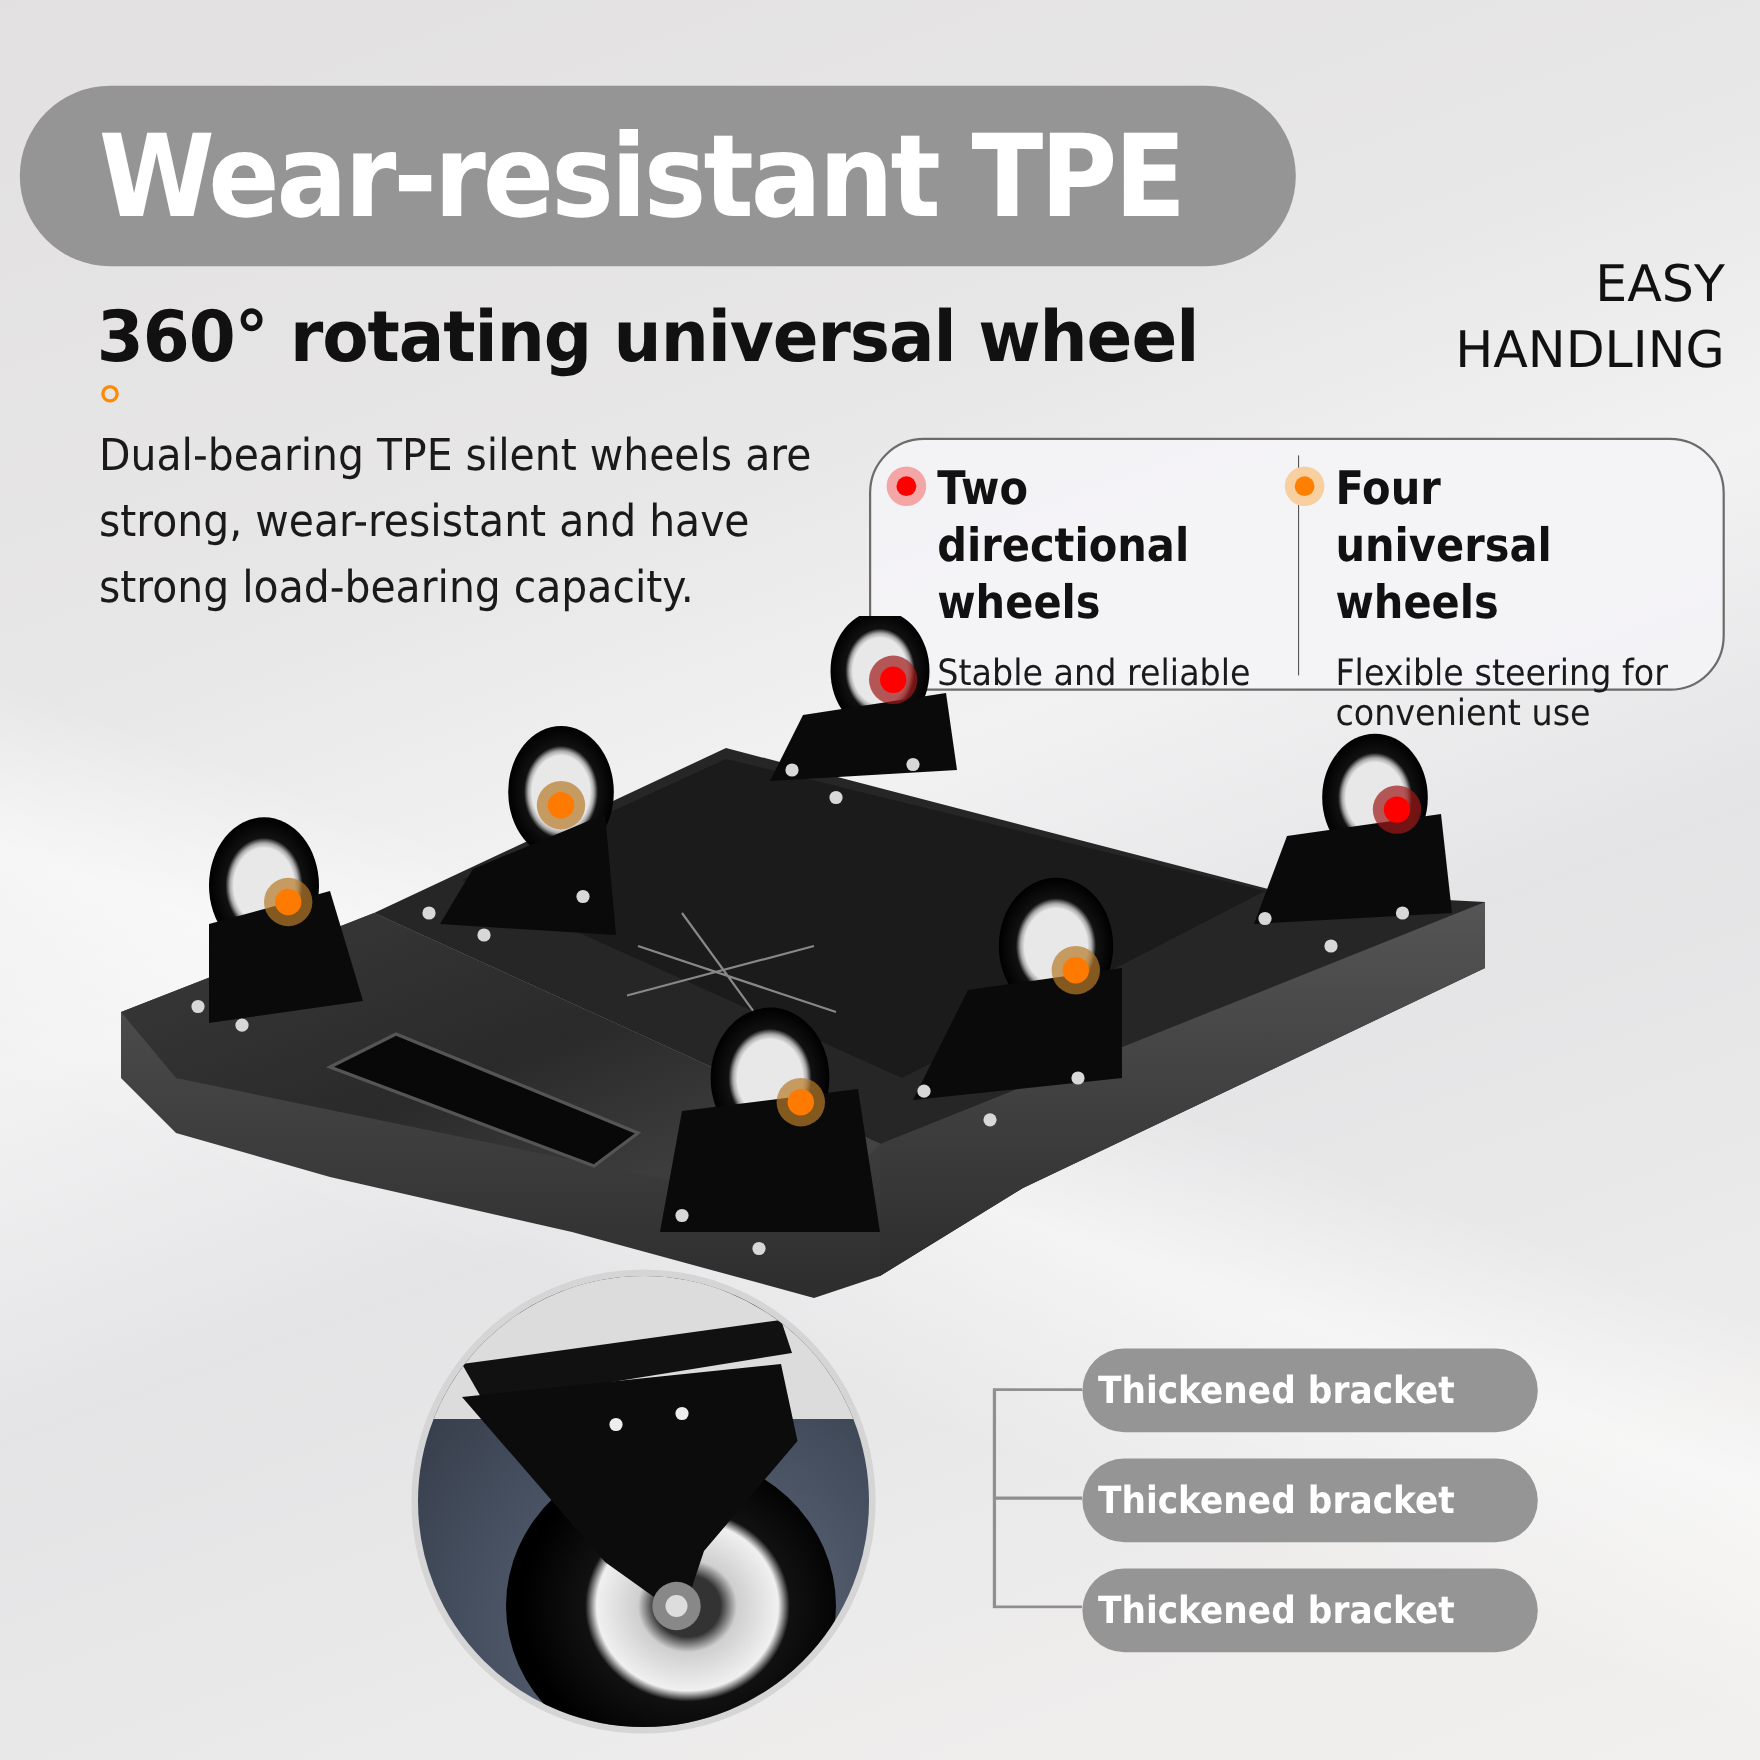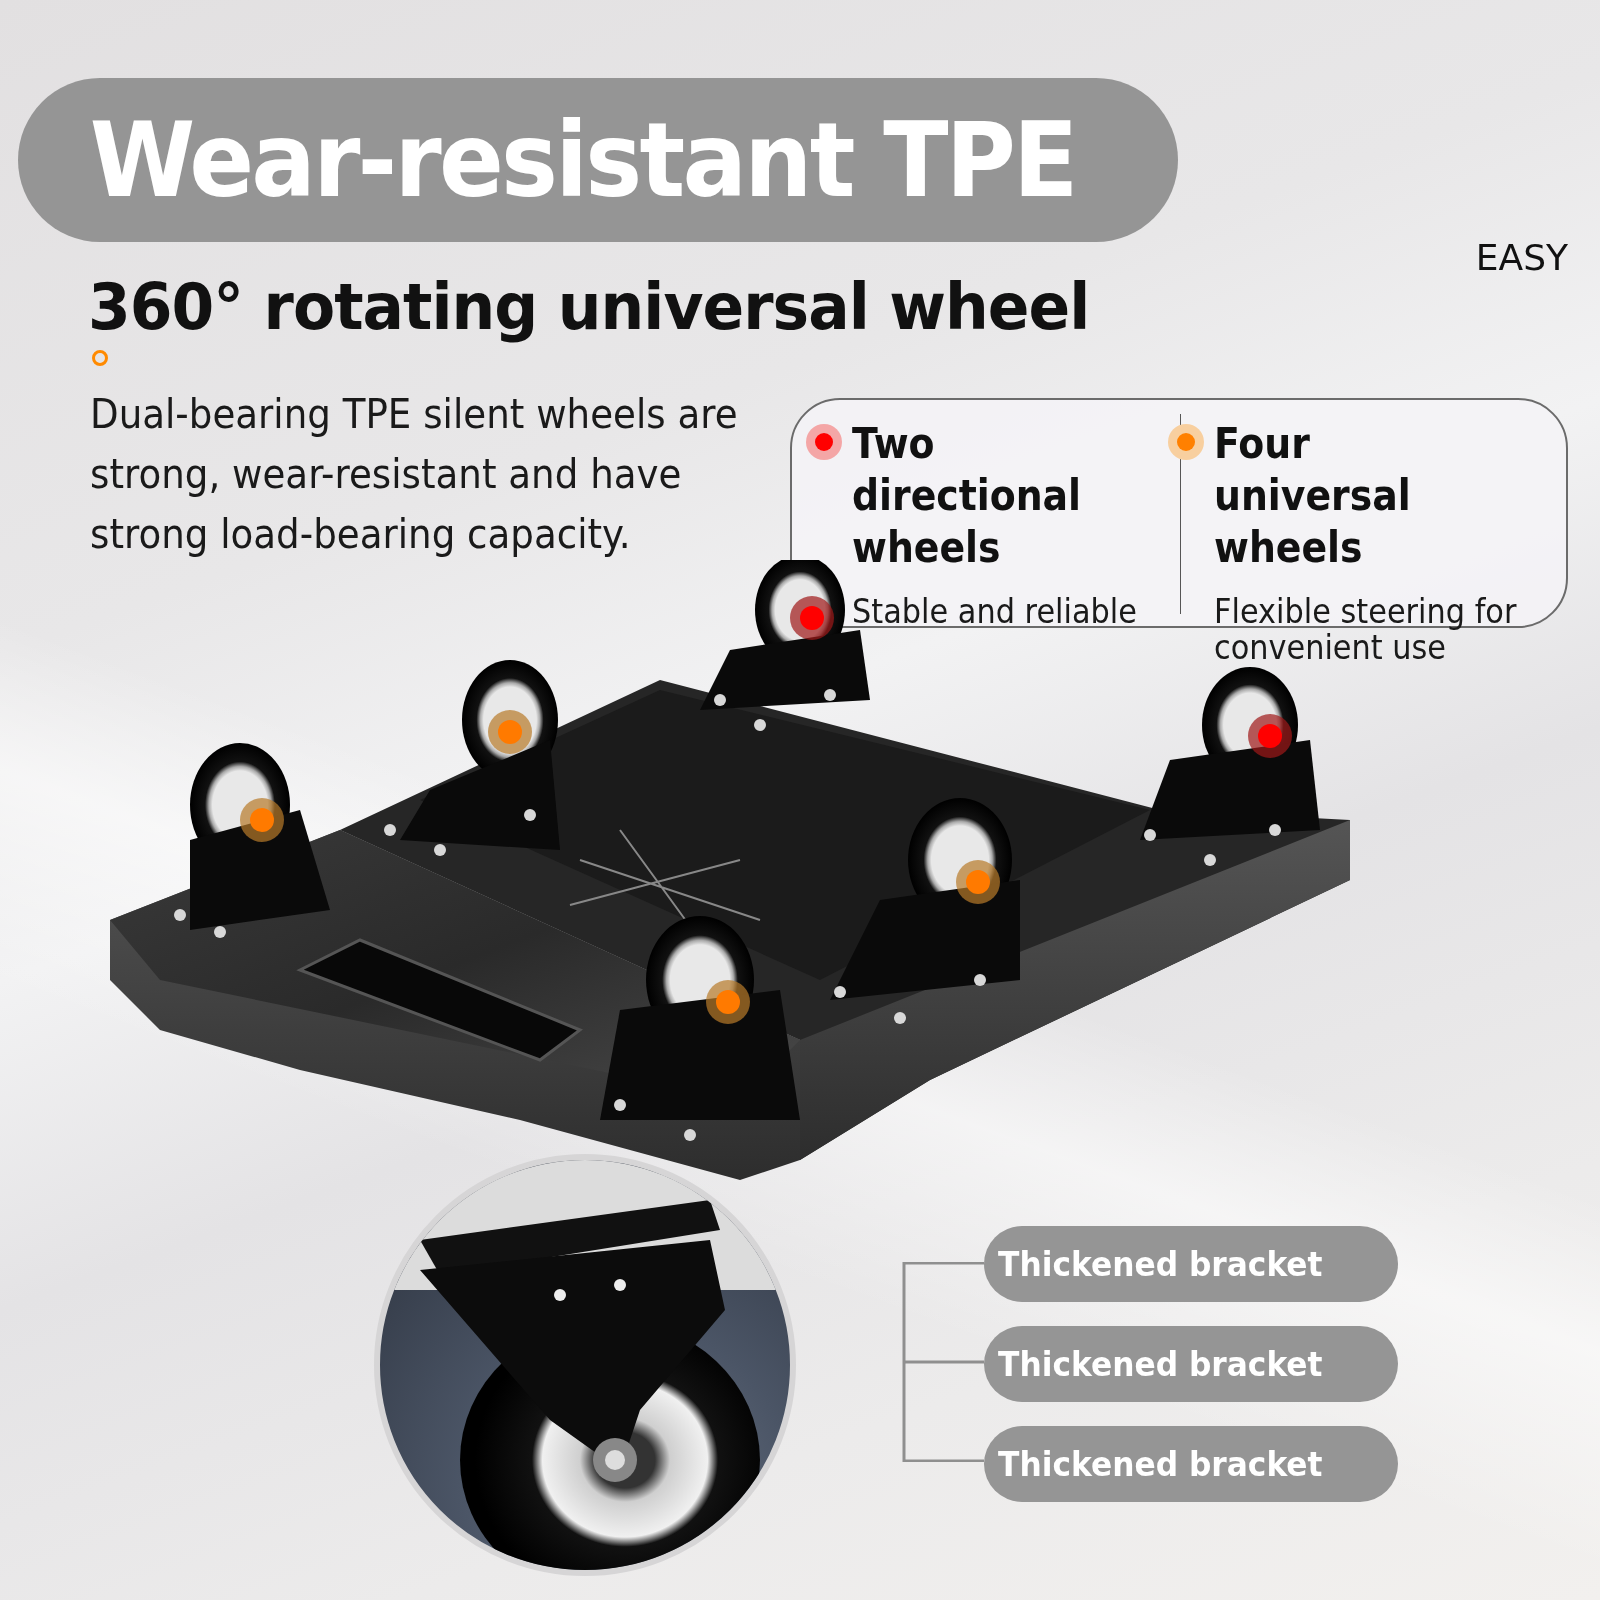--- a/index.html
+++ b/index.html
@@ -7,21 +7,21 @@
     font-family:"DejaVu Sans", sans-serif;
     background: linear-gradient(160deg, #e2e0e1 0%, #e8e7e8 30%, #f2f2f3 45%, #e4e3e5 60%, #ecebeb 80%, #f2f0ee 100%); }
   .sheen { position:absolute; inset:0; pointer-events:none;
     background: linear-gradient(200deg, rgba(255,255,255,0.0) 55%, rgba(255,255,255,0.55) 62%, rgba(255,255,255,0) 72%); }
   .title-pill { position:absolute; left:18px; top:78px; width:1160px; height:164px;
     background:#959595; border-radius:82px; display:flex; align-items:center; justify-content:center;text-align:center; }
   .title-pill span { color:#fff; font-family:"DejaVu Sans", sans-serif; font-weight:bold; font-size:104px; letter-spacing:-3px; transform:scaleX(0.92); display:inline-block; margin-left:-30px; }
   .subtitle { position:absolute; left:88px; top:270px; font-size:64px; font-weight:bold; color:#111; letter-spacing:-1px; font-family:"DejaVu Sans", sans-serif; transform:scaleX(0.96); transform-origin:left; }
   .ring { position:absolute; left:92px; top:350px; width:16px; height:16px; border:3px solid #ff8a00; border-radius:50%; box-sizing:border-box; }
   .desc { position:absolute; left:90px; top:384px; width:700px; font-size:40px; line-height:60px; color:#1a1a1a; font-family:"DejaVu Sans", sans-serif; transform:scaleX(0.93); transform-origin:left; }
-  .easy { position:absolute; right:32px; top:228px; text-align:right; font-size:36px; line-height:60px; color:#111; font-family:"DejaVu Sans", sans-serif; }
+  .easy { position:absolute; right:32px; top:228px; text-align:right; font-size:46px; line-height:60px; color:#111; font-family:"DejaVu Sans", sans-serif; }
   .legend { position:absolute; left:790px; top:398px; width:778px; height:230px; border:2px solid #6b6b6b; border-radius:50px; box-sizing:border-box;
     background:rgba(244,243,246,0.9); }
   .legend .divider { position:absolute; left:388px; top:14px; width:1px; height:200px; background:#555; }
   .leg-col { position:absolute; top:18px; }
   .leg-col.c1 { left:14px; width:370px; }
   .leg-col.c2 { left:376px; width:380px; }
   .dot { position:absolute; left:0; top:6px; width:36px; height:36px; border-radius:50%; }
   .dot::after { content:""; position:absolute; left:9px; top:9px; width:18px; height:18px; border-radius:50%; background:var(--c); }
   .leg-title { margin-left:46px; font-size:42px; font-weight:bold; line-height:52px; color:#111; font-family:"DejaVu Sans", sans-serif; transform:scaleX(0.9); transform-origin:left; }
   .leg-sub { margin-left:46px; margin-top:20px; font-size:33px; line-height:36px; color:#1a1a1a; font-family:"DejaVu Sans", sans-serif; transform:scaleX(0.92); transform-origin:left; }
@@ -47,20 +47,21 @@
 <div class="ring"></div>
 
 <div class="desc">
   <div>Dual-bearing TPE silent wheels are</div>
   <div>strong, wear-resistant and have</div>
   <div>strong load-bearing capacity.</div>
 </div>
 
 <div class="easy">
   <div>EASY</div>
+  <div>HANDLING</div>
 </div>
 
 <div class="legend">
   <div class="leg-col c1">
     <div class="dot" style="background:#f4a6a6; --c:#ff0000;"></div>
     <div class="leg-title">
       <div>Two directional</div>
       <div>wheels</div>
     </div>
     <div class="leg-sub">Stable and reliable</div>

